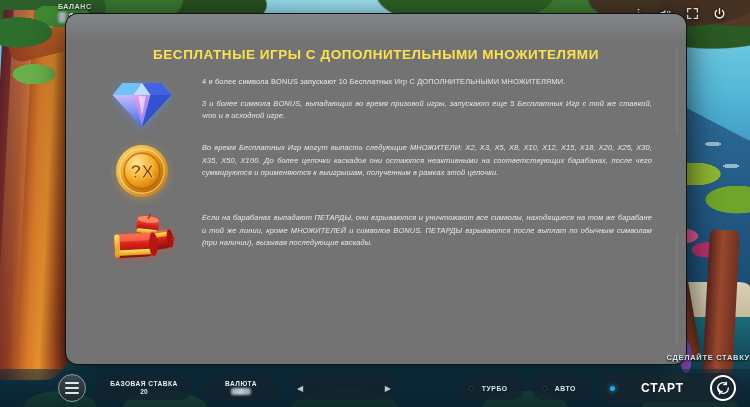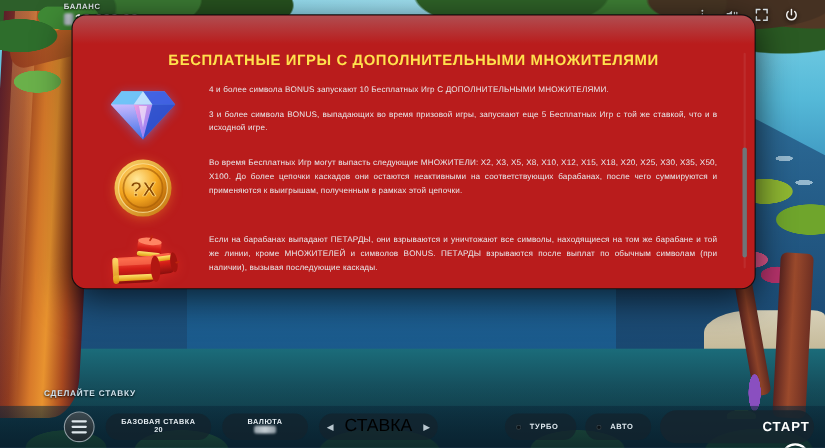--- a/index.html
+++ b/index.html
@@ -153,56 +153,56 @@
     display:inline-block; width:9px; height:11px; border-radius:2px;
     background:linear-gradient(90deg,#9aa6ae,#c6ced4,#8e9aa2);
     filter:blur(1.2px); vertical-align:-1px;
   }
   .hud-icons{ display:flex; align-items:center; gap:14px; padding-right:16px; }
   .hud-ic{ width:13px; height:13px; opacity:.95; filter:drop-shadow(0 1px 2px #000); cursor:pointer; }
   .hud-ic svg{ display:block; width:100%; height:100%; }
 
   
   #info-modal{
-    position:absolute; left:66px; top:14px; width:620px; height:248px;
-    background:#b91c1c; border-radius:12px; z-index:50;
+    position:absolute; left:66px; top:14px; width:620px; height:350px;
+    background:#737373; border-radius:12px; z-index:50;
     box-shadow:0 0 0 1px #111, 0 8px 34px rgba(0,0,0,.75);
     overflow:hidden;
     display:flex; flex-direction:column;
   }
   .modal-top-sheen{
     position:absolute; left:0; right:0; top:0; height:26px;
     background:linear-gradient(180deg,rgba(160,170,180,.35),rgba(0,0,0,0));
     pointer-events:none;
   }
   .modal-title{
     margin-top:33px;
     text-align:center;
     color:#ffe14d;
     font-size:13.5px;
     font-weight:700;
     letter-spacing:.55px;
   }
   .modal-body{
-    flex:1; padding:14px 34px 10px 18px; position:relative;
+    flex:1; padding:14px 34px 10px 30px; position:relative;
     overflow:hidden;
   }
   .rule-row{
     display:flex; align-items:flex-start; gap:14px; margin-bottom:14px;
   }
   .rule-icon{
     width:92px; flex:0 0 92px; display:flex; align-items:flex-start; justify-content:center;
     padding-top:2px;
   }
   .rule-text{
     flex:1; color:#e9eaec; font-size:7.4px; line-height:1.72;
     text-align:justify; letter-spacing:.15px;
   }
   .rule-text p{ margin:0 0 9px 0; }
-  .rule-text p:last-child{ margin-bottom:0; }
+  .rule-text p:last-child{ margin-bottom:0;font-style:italic; }
 
   
   .gem{ width:62px; height:50px; position:relative; }
   .gem svg{ width:100%; height:100%; display:block;
     filter:drop-shadow(0 2px 5px rgba(90,150,255,.45)); }
   
   .coin{ width:54px; height:54px; position:relative; }
   .coin svg{ width:100%; height:100%; display:block;
     filter:drop-shadow(0 2px 5px rgba(255,170,40,.35)); }
   
@@ -220,24 +220,23 @@
     background:rgba(255,255,255,.07); border-radius:2px; z-index:59;
   }
 
   
   #bottom-bar{
     position:absolute; left:0; bottom:0; width:100%; height:38px; z-index:70;
     background:linear-gradient(180deg, rgba(11,40,58,.55), rgba(8,28,42,.8));
     display:flex; align-items:center;
   }
   .prompt-text{
-    position:absolute; left:0; right:0; top:-16px; text-align:left;
+    position:absolute; left:0; right:0; top:-16px; text-align:right;
     color:#cfe3ee; font-size:7.5px; font-weight:700; letter-spacing:.7px;
     text-shadow:0 1px 2px #000;
-    padding-left:40px;
   }
   .burger{
     width:28px; height:28px; border-radius:50%;
     background:linear-gradient(180deg,#3c4950,#1d272c);
     border:1.5px solid #8e9aa1;
     margin-left:58px; display:flex; align-items:center; justify-content:center;
     flex-direction:column; gap:3px; cursor:pointer; flex:0 0 28px;
   }
   .burger i{ display:block; width:14px; height:2px; background:#dfe7ec; border-radius:2px; }
 
@@ -264,23 +263,22 @@
     height:24px; border-radius:14px; background:rgba(20,34,44,.72);
     display:flex; align-items:center; gap:8px; padding:0 16px 0 10px; cursor:pointer;
   }
   .dot{ width:5px; height:5px; border-radius:50%; background:#0c1216; box-shadow:inset 0 0 0 1px #2b3a42; }
   .dot.on{ background:#2fa8e6; box-shadow:0 0 5px #2fa8e6; }
   .toggle-pill .tl{ font-size:6.8px; font-weight:700; letter-spacing:.6px; color:#dde7ed; }
 
   .start-pill{
     height:30px; border-radius:16px;
     background:rgba(22,36,46,.82);
-    display:flex; align-items:flex-end; gap:8px; padding:0 4px 0 10px; cursor:pointer;
+    display:flex; align-items:center; gap:8px; padding:0 4px 0 10px; cursor:pointer;
     min-width:140px;
-    flex-direction:column;
   }
   .start-label{ font-size:12px; font-weight:700; color:#ffffff; letter-spacing:.8px; flex:1; text-align:center; }
   .spin-btn{
     width:26px; height:26px; border-radius:50%; border:2px solid #ffffff;
     display:flex; align-items:center; justify-content:center; flex:0 0 26px;
   }
   .spin-btn svg{ width:16px; height:16px; }
 </style>
 </head>
 <body>
@@ -480,21 +478,20 @@
   </div>
 
   <div class="pill pill-currency">
     <span class="pl">ВАЛЮТА</span>
     <span class="pv"><span class="blur-chip" style="width:20px;height:7px;"></span></span>
   </div>
 
   <div class="stake-group">
     <span class="arrow">◀</span>
     <div class="stake-mid">
-      <div class="pl">СТАВКА</div>
     </div>
     <span class="arrow">▶</span>
   </div>
 
   <div class="right-controls">
     <div class="toggle-pill">
       <span class="dot"></span>
       <span class="tl">ТУРБО</span>
     </div>
     <div class="toggle-pill">

